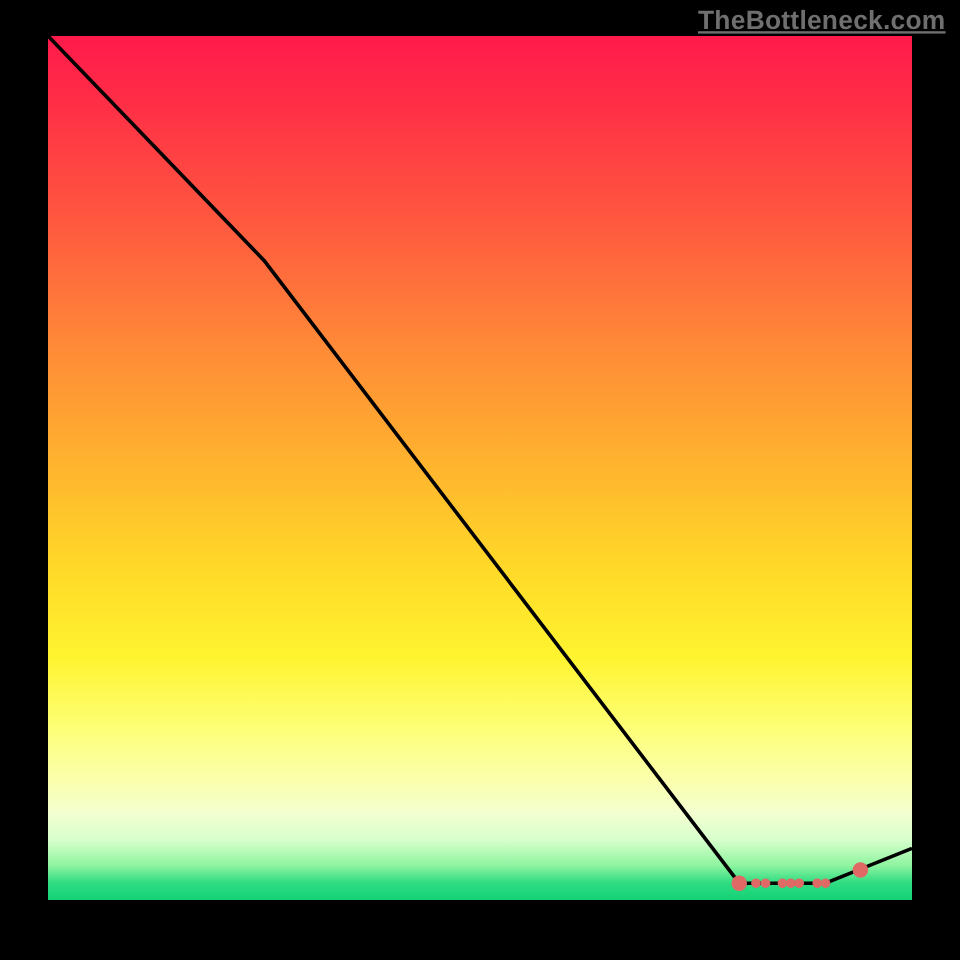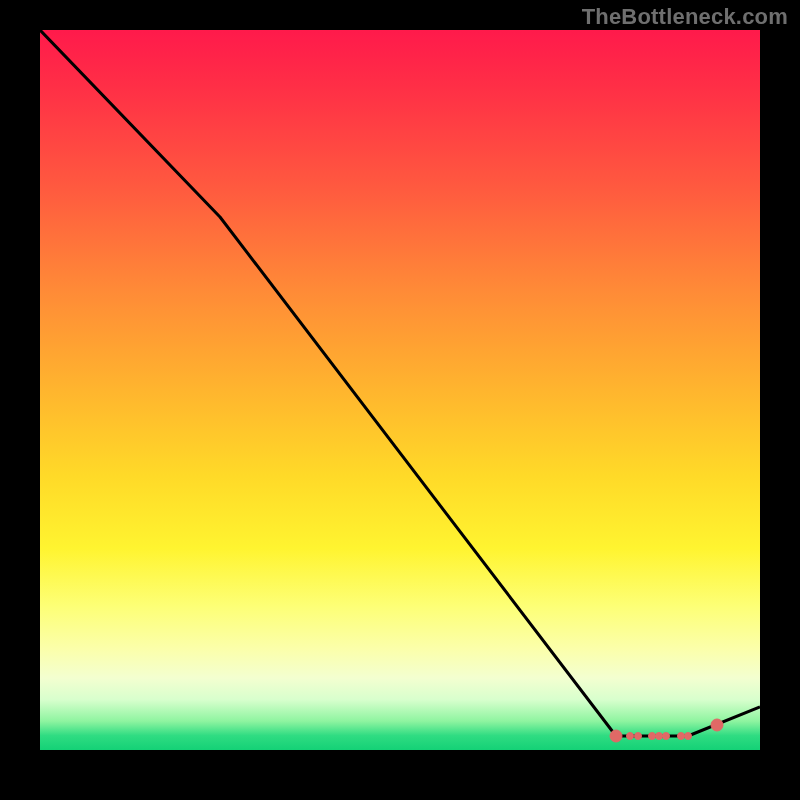--- a/index.html
+++ b/index.html
@@ -18,20 +18,21 @@
     background: #000;
   }
   .attribution {
     position: absolute;
     top: 4px;
     right: 12px;
     color: #6f6f6f;
     font-size: 22px;
     font-weight: 600;
     letter-spacing: 0.2px;
+    text-decoration: underline;
   }
   .plot-area {
     position: absolute;
     left: 40px;
     top: 30px;
     width: 720px;
     height: 720px;
     overflow: hidden;
   }
   .gradient-bg {

